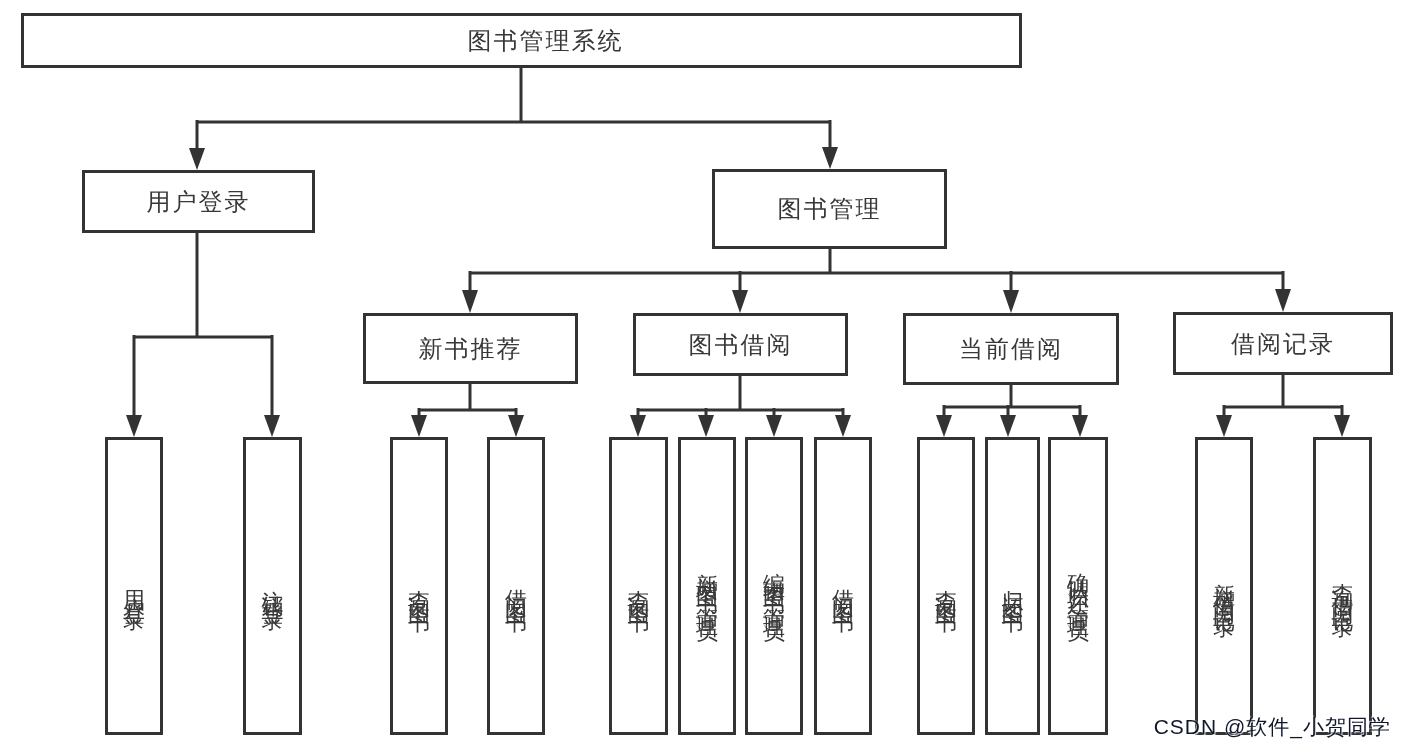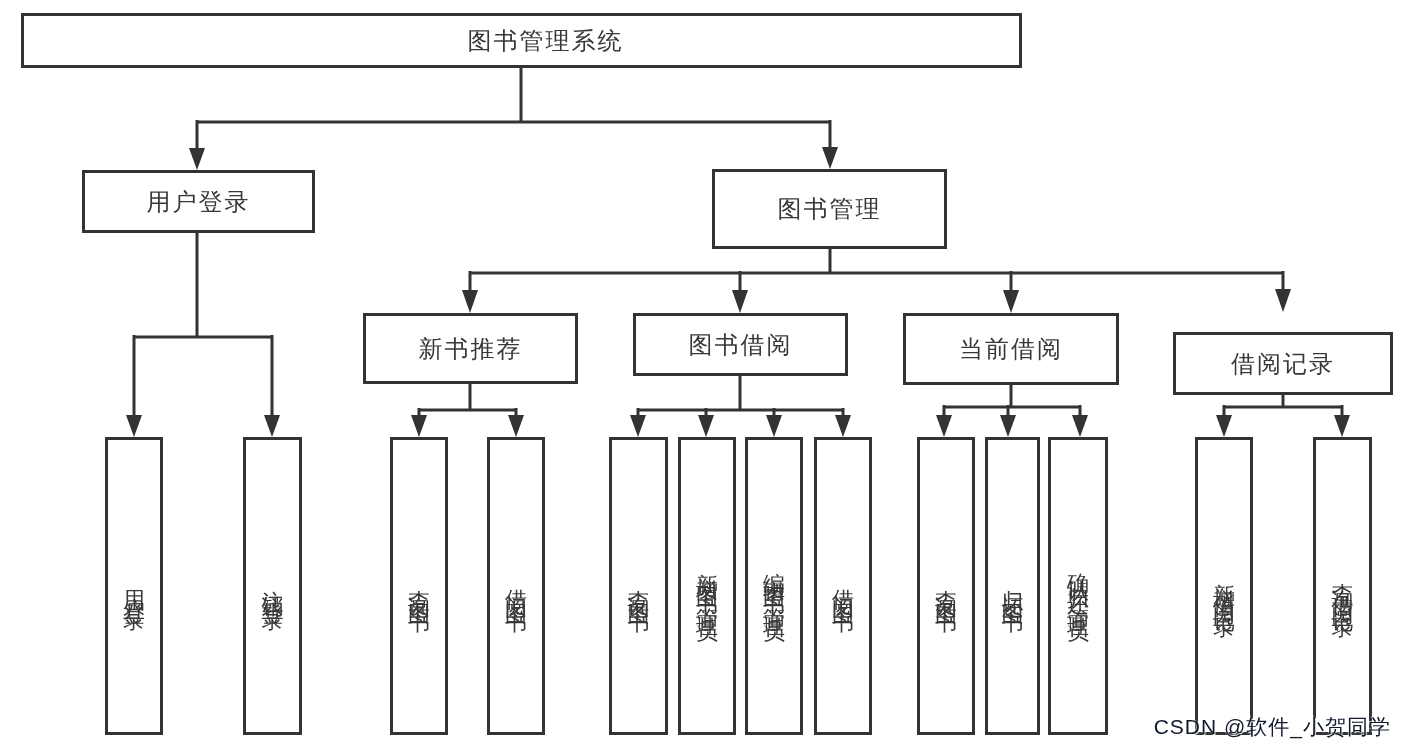--- a/index.html
+++ b/index.html
@@ -137,21 +137,21 @@
   </svg>
 
   <div class="box" style="left:21px; top:13px; width:1001px; height:55px;padding-left:48px;">图书管理系统</div>
 
   <div class="box" style="left:82px; top:170px; width:233px; height:63px;">用户登录</div>
   <div class="box" style="left:712px; top:169px; width:235px; height:80px;">图书管理</div>
 
   <div class="box" style="left:363px; top:313px; width:215px; height:71px;">新书推荐</div>
   <div class="box" style="left:633px; top:313px; width:215px; height:63px;">图书借阅</div>
   <div class="box" style="left:903px; top:313px; width:216px; height:72px;">当前借阅</div>
-  <div class="box" style="left:1173px; top:312px; width:220px; height:63px;margin-top:20px;">借阅记录</div>
+  <div class="box" style="left:1173px; top:312px; width:220px; height:63px;">借阅记录</div>
 
   <div class="box leaf" style="left:105px; top:437px; width:58px; height:298px;">用户登录</div>
   <div class="box leaf" style="left:243px; top:437px; width:59px; height:298px;">注销登录</div>
 
   <div class="box leaf" style="left:390px; top:437px; width:58px; height:298px;">查询图书</div>
   <div class="box leaf" style="left:487px; top:437px; width:58px; height:298px;">借阅图书</div>
 
   <div class="box leaf" style="left:609px; top:437px; width:59px; height:298px;">查询图书</div>
   <div class="box leaf" style="left:678px; top:437px; width:58px; height:298px;">新增图书（管理员）</div>
   <div class="box leaf" style="left:745px; top:437px; width:58px; height:298px;">编辑图书（管理员）</div>

